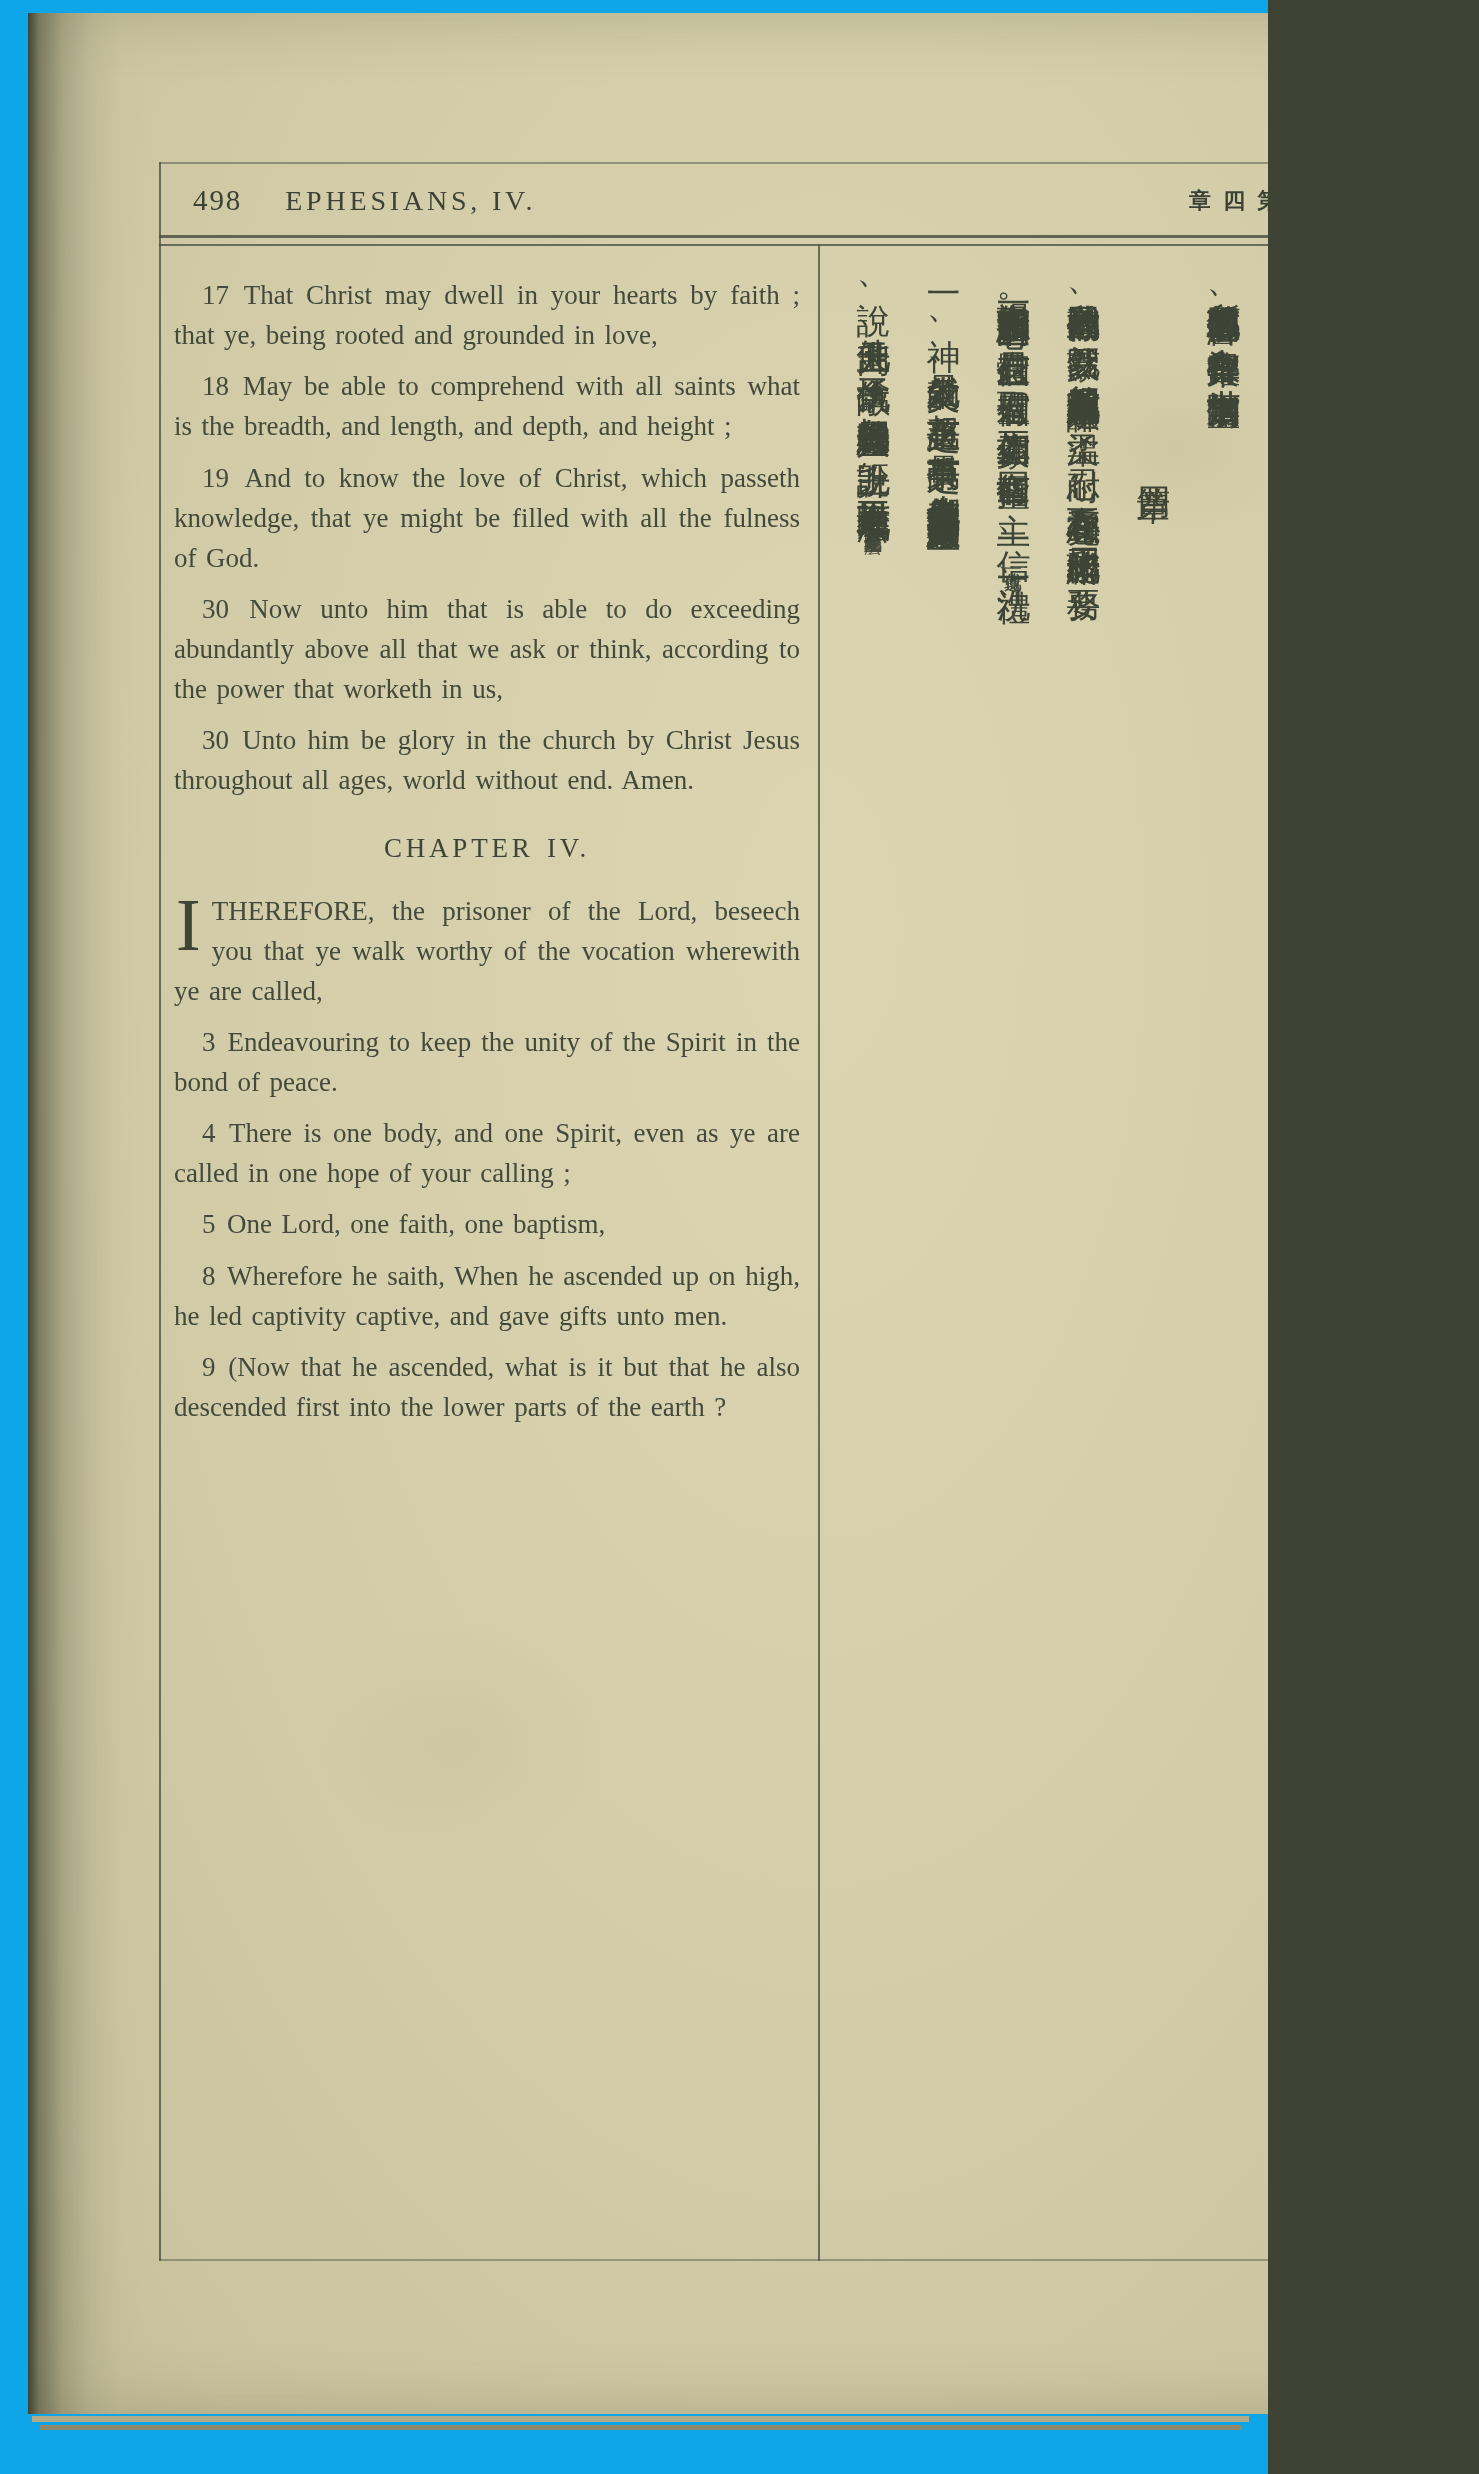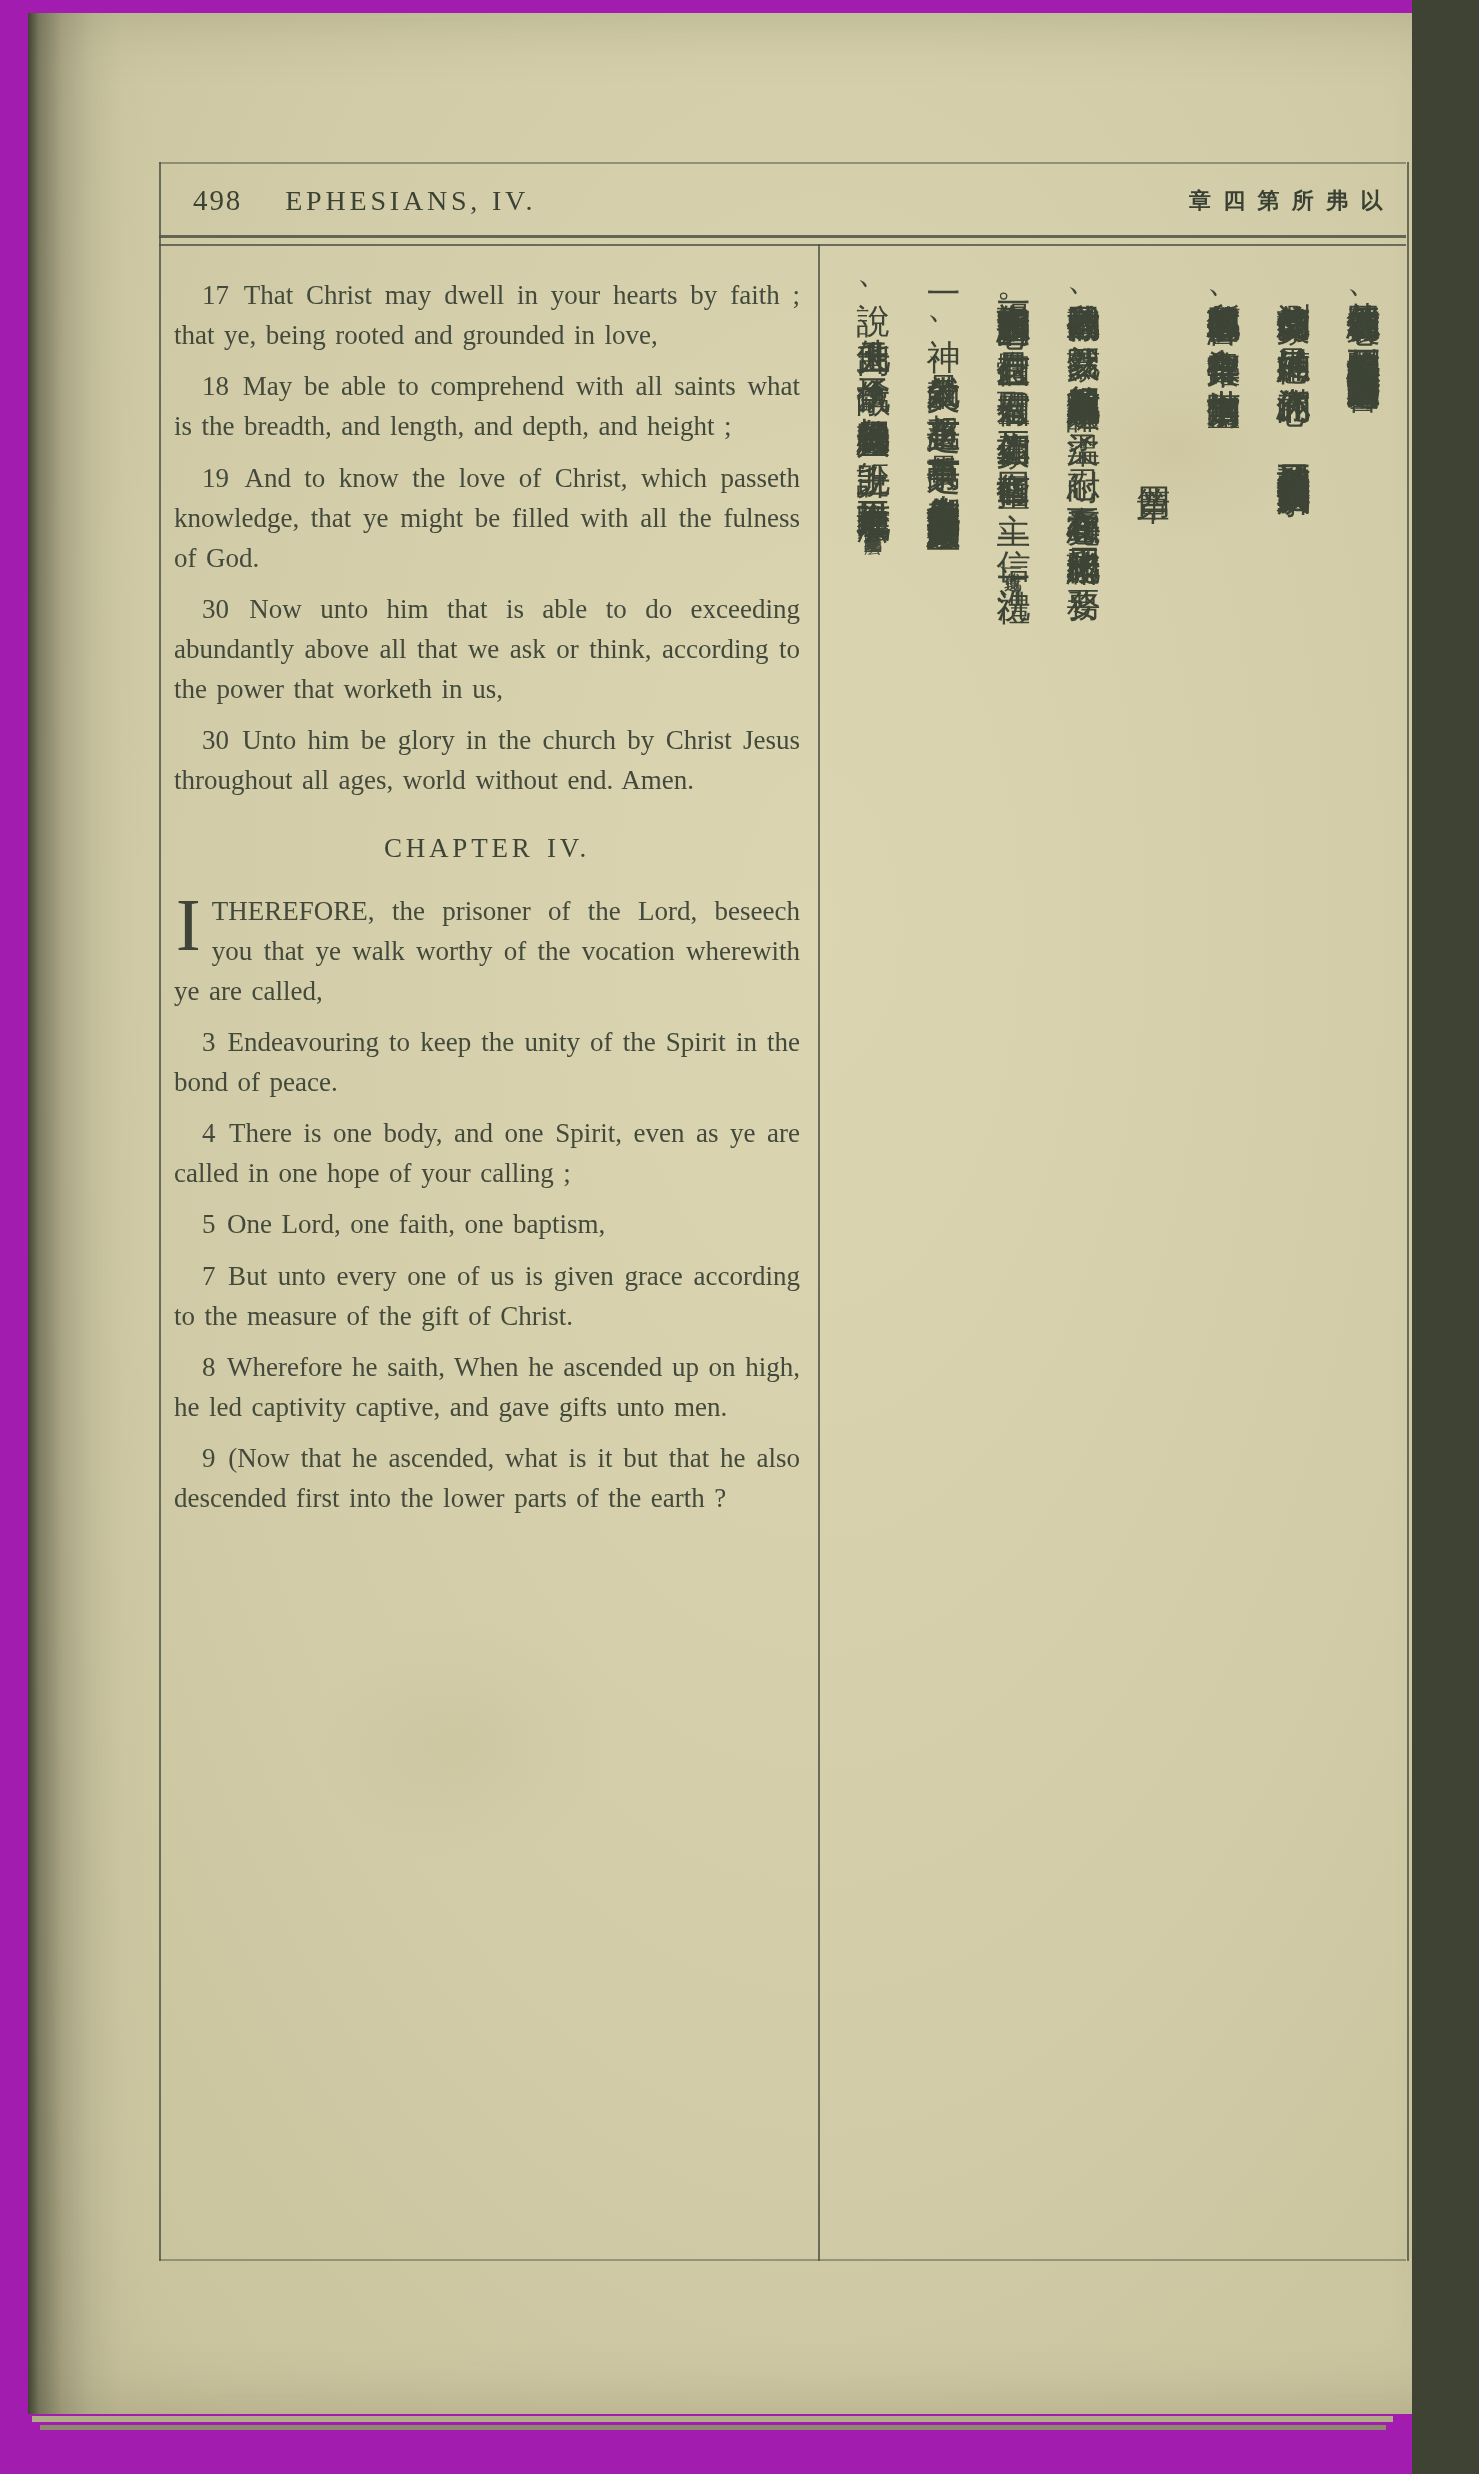--- a/index.html
+++ b/index.html
@@ -1,17 +1,17 @@
 <!DOCTYPE html>
 <html style="font-size:15px"><head>
 <meta charset="utf-8">
 <style>
   html,body{margin:0;padding:0;}
   body{background:#3f4334;font-family:"Liberation Serif", serif;}
-  .scan{position:relative;width:1412px;height:2475px;background:#a21caf;overflow:hidden;}
+  .scan{position:relative;width:1268px;height:2475px;background:#0ea5e9;overflow:hidden;}
 
   .page{position:absolute;left:28px;top:13.2px;width:1436px;height:2401px;
     background:radial-gradient(ellipse at 55% 38%, #dbd5b2 0%, #d3cda9 50%, #c9c39e 88%, #c0ba95 100%);
     box-shadow:inset 0 0 66px rgba(95,95,60,0.30);
     color:#3e4537;}
   .binding{position:absolute;left:0;top:0;bottom:0;width:123px;
     background:linear-gradient(90deg, rgba(55,59,44,0.92) 0%, rgba(70,72,54,0.55) 9%,
       rgba(120,118,92,0.38) 28%, rgba(158,154,124,0.24) 52%, rgba(190,186,152,0.12) 76%, rgba(0,0,0,0) 100%);}
   .stain{position:absolute;border-radius:50%;pointer-events:none;}
   .stain.s1{left:1021px;top:340px;width:246px;height:189px;background:radial-gradient(ellipse,rgba(150,130,80,0.10),rgba(0,0,0,0) 70%);}
@@ -80,21 +80,20 @@
           <p class="verse"><span class="vnum">19</span>&nbsp;And to know the love of Christ, which passeth knowledge, that ye might be filled with all the fulness of God.</p>
           <p class="verse"><span class="vnum">30</span>&nbsp;Now unto him that is able to do exceeding abundantly above all that we ask or think, according to the power that worketh in us,</p>
           <p class="verse"><span class="vnum">30</span>&nbsp;Unto him be glory in the church by Christ Jesus throughout all ages, world without end.  Amen.</p>
         </div>
       <div class="chapter-heading">CHAPTER IV.</div>
       <div>
           <p class="verse first"><span class="dropcap">I</span>THEREFORE, the prisoner of the Lord, beseech you that ye walk worthy of the vocation wherewith ye are called,</p>
           <p class="verse"><span class="vnum">3</span>&nbsp;Endeavouring to keep the unity of the Spirit in the bond of peace.</p>
           <p class="verse"><span class="vnum">4</span>&nbsp;There is one body, and one Spirit, even as ye are called in one hope of your calling ;</p>
           <p class="verse"><span class="vnum">5</span>&nbsp;One Lord, one faith, one baptism,</p>
-          <p class="verse"><span class="vnum">7</span>&nbsp;But unto every one of us is given grace according to the measure of the gift of Christ.</p>
           <p class="verse"><span class="vnum">8</span>&nbsp;Wherefore he saith, When he ascended up on high, he led captivity captive, and gave gifts unto men.</p>
           <p class="verse"><span class="vnum">9</span>&nbsp;(Now that he ascended, what is it but that he also descended first into the lower parts of the earth ?</p>
         </div>
     </div>
 
     <div class="chinese-text">
         <div class="vcol"><span>使基督因信住在你們心裏、叫你們的愛心根深址固能和衆聖徒一同曉得這奧妙何等的長闊高深並且知道基督不可</span></div>
         <div class="vcol"><span>測度的慈愛使你們得蒙　神滿足的恩德、充滿你們的心。　神施展感動我們的大能爲我們能成就一切超過我們所求</span></div>
         <div class="vcol"><span>所想的事但願他因基督耶穌、在敎會中得榮耀、世世永無窮盡阿們。</span></div>
         <div class="vcol heading"><span>第四章</span></div>

